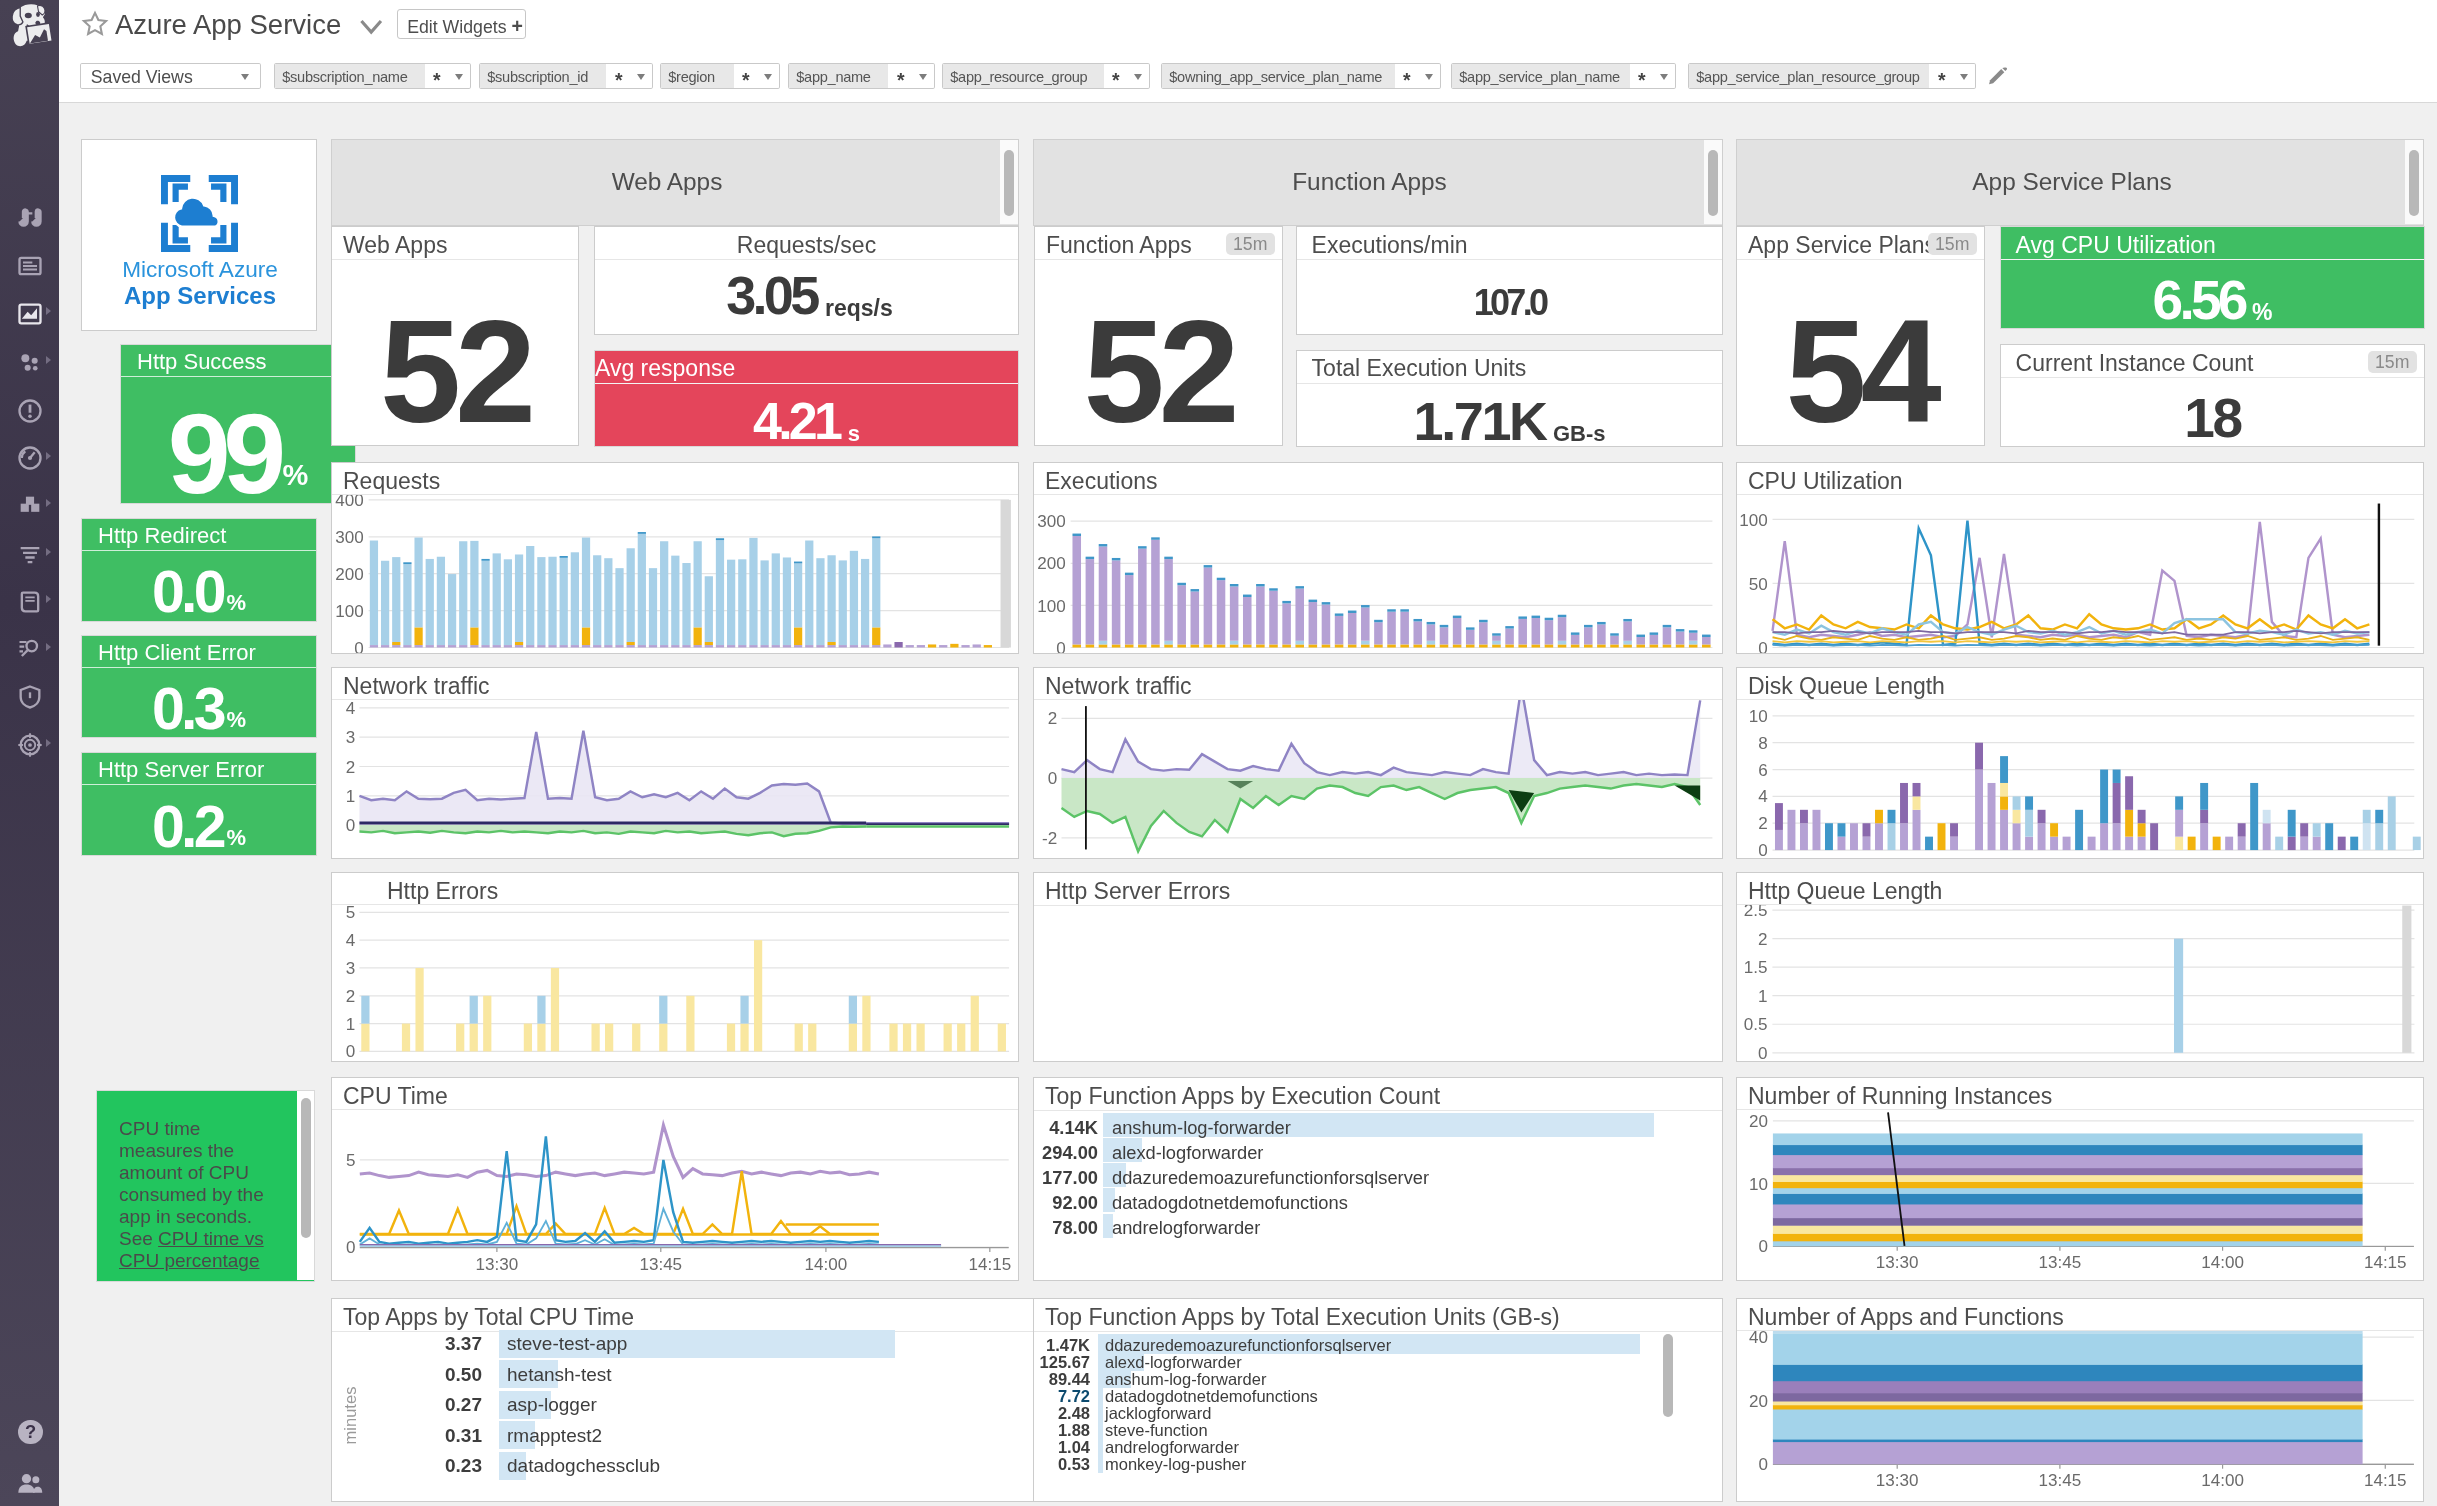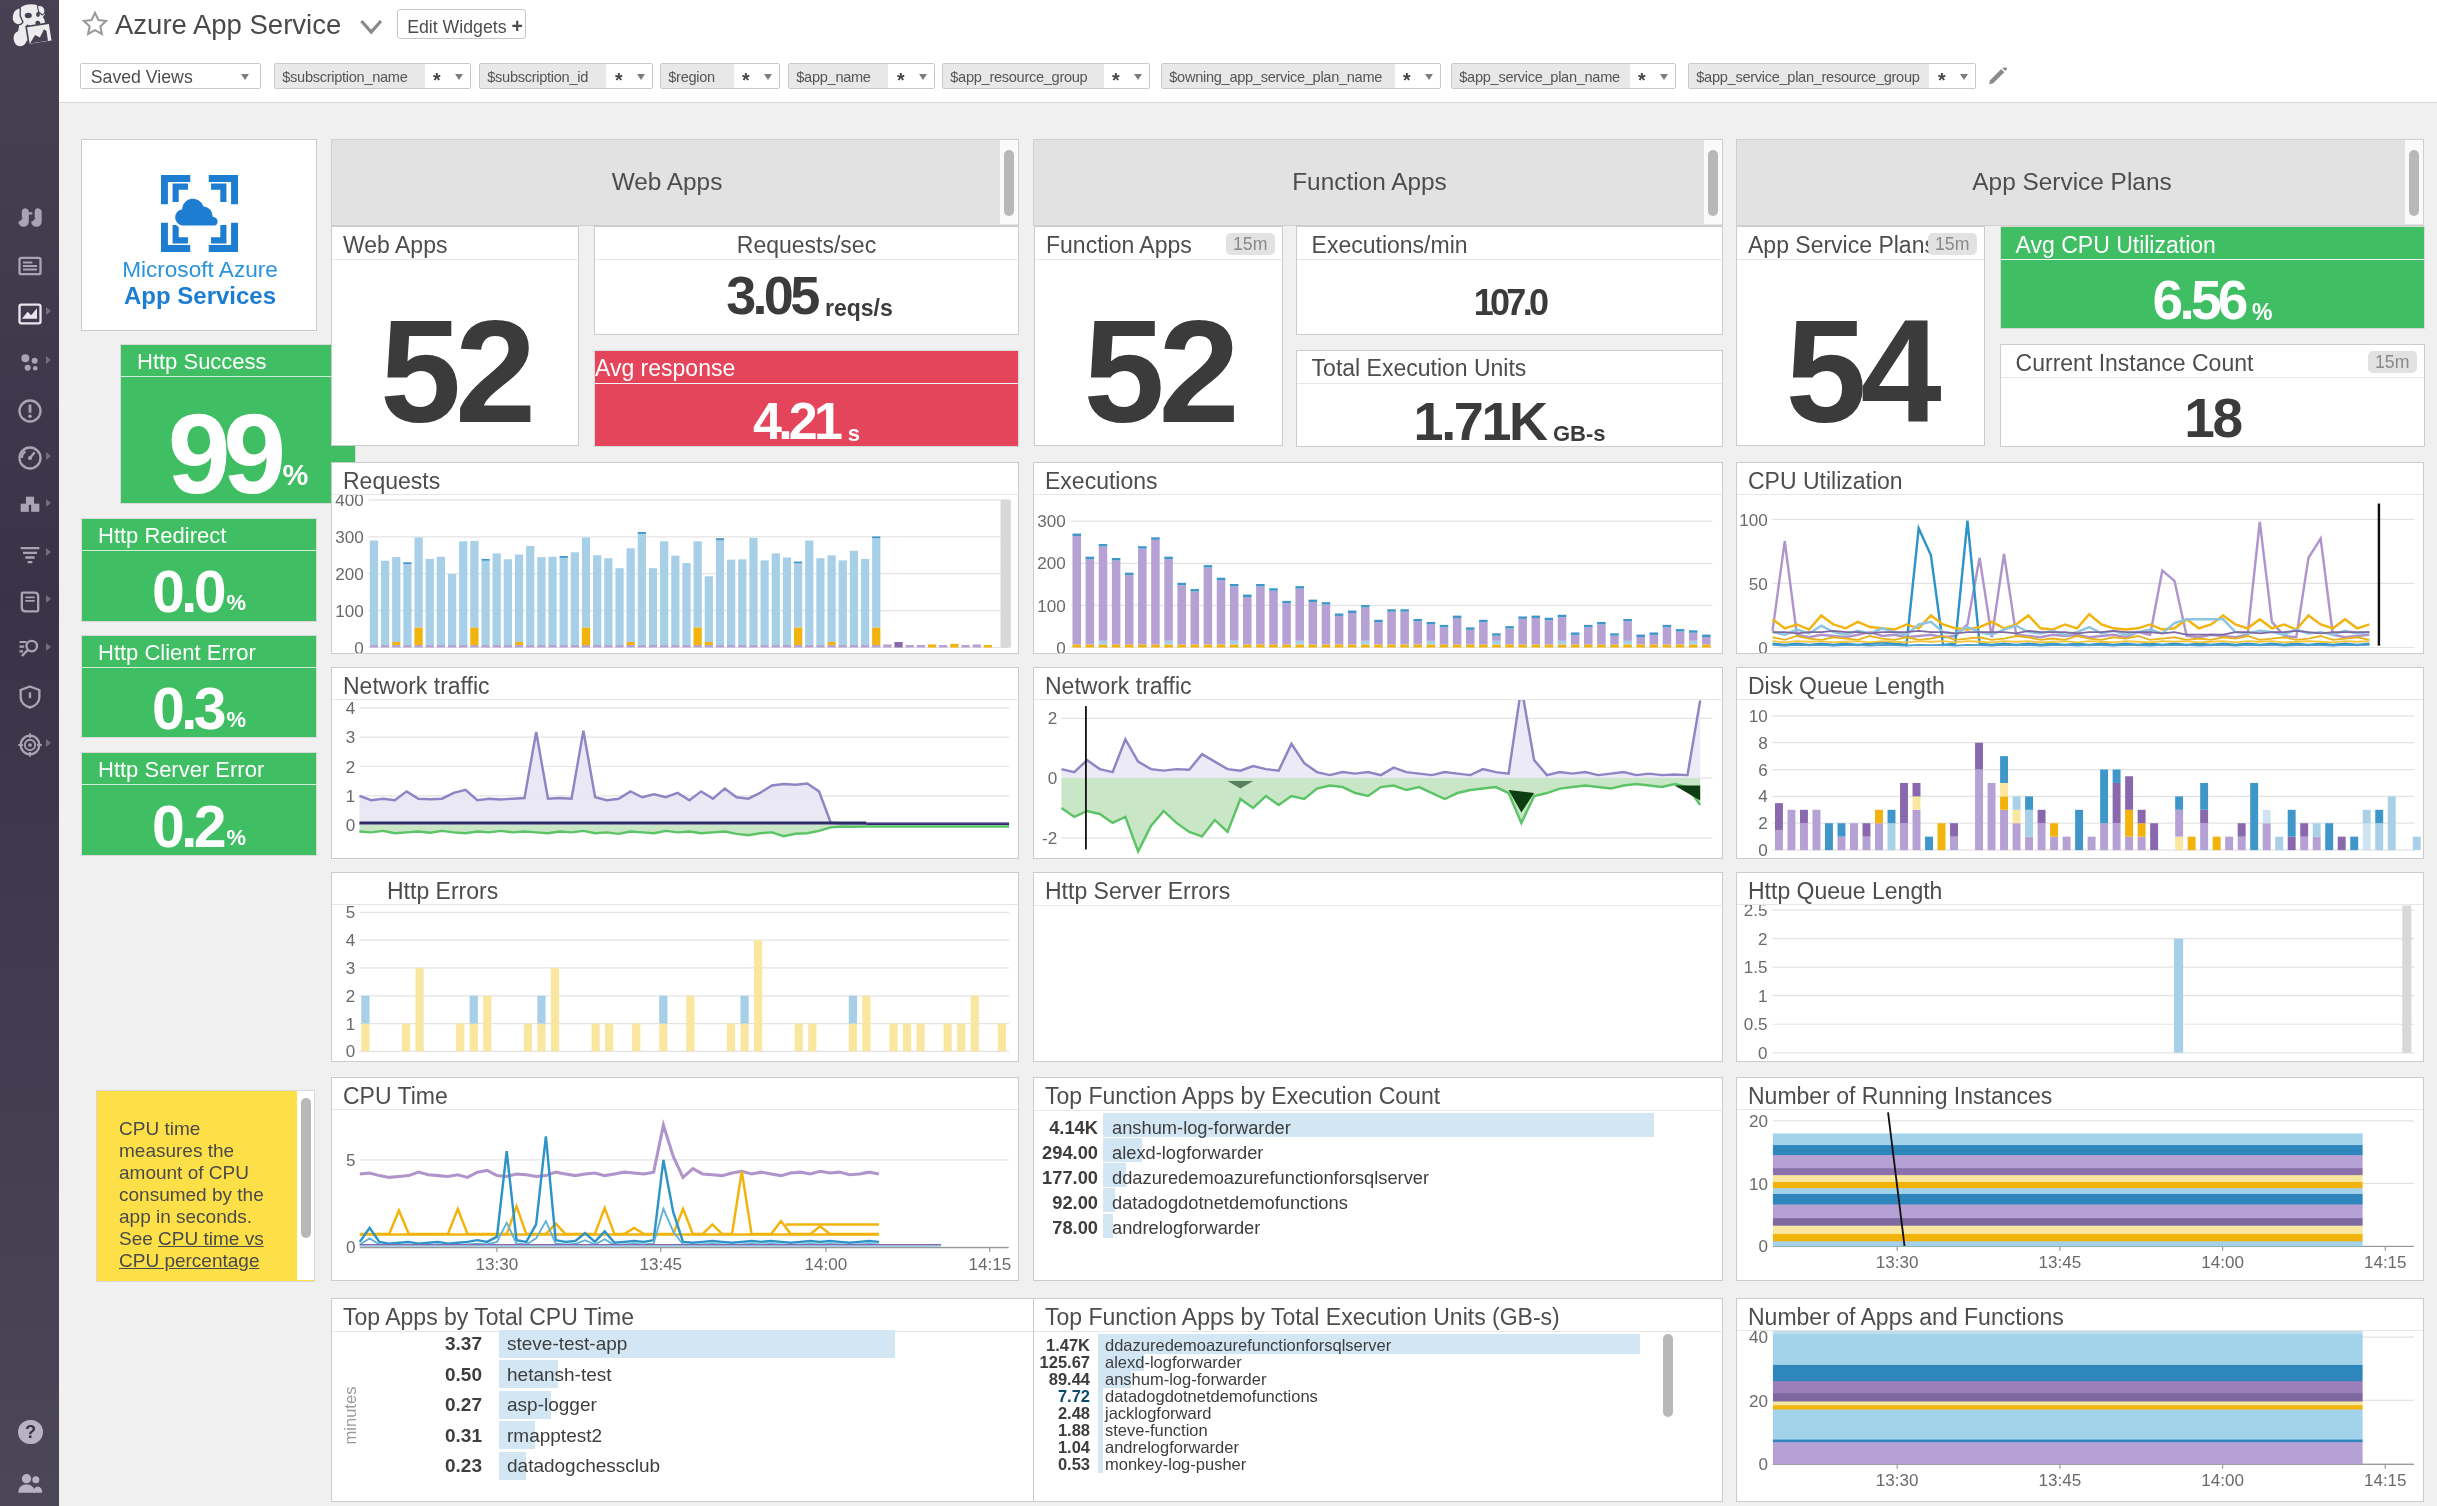--- a/index.html
+++ b/index.html
@@ -210,21 +210,21 @@
     </div>
   </div>
 <div style="position:absolute;left:81px;top:752px;width:236px;height:104px;background:#3fbe63;border:1.2px solid #d9d9d9;box-sizing:border-box;">
     <div style="position:absolute;left:16px;top:3.7px;font-size:22px;color:#fff;font-weight:400;white-space:nowrap;">Http Server Error</div>
     <div style="position:absolute;left:0;top:31px;width:100%;border-top:1.2px solid #ffffff;opacity:0.75;"></div>
     <div style="position:absolute;left:0;top:31px;width:100%;height:71px;display:flex;align-items:center;justify-content:center;color:#fff;padding-top:14.6px;box-sizing:border-box;">
       <span style="font-size:59px;font-weight:700;letter-spacing:-3.7px;">0.2</span>
       <span style="font-size:22px;font-weight:700;margin-top:22px;margin-left:3.7px;">%</span>
     </div>
   </div>
-<div style="position:absolute;left:96px;top:1090px;width:219px;height:192px;background:#fde047;border:1.2px solid #d9d9d9;box-sizing:border-box;overflow:hidden;">
+<div style="position:absolute;left:96px;top:1090px;width:219px;height:192px;background:#22c55e;border:1.2px solid #d9d9d9;box-sizing:border-box;overflow:hidden;">
     <div style="position:absolute;left:22px;top:27px;width:160px;font-size:19px;line-height:22px;color:#4a4a4a;">CPU time measures the amount of CPU consumed by the app in seconds. See <span style="text-decoration:underline;">CPU time vs CPU percentage</span></div>
     <div style="position:absolute;right:0;top:0;width:17px;height:189px;background:#ffffff;"></div>
     <div style="position:absolute;right:3.1px;top:7.3px;width:10.4px;height:140px;background:#b8b8b8;border-radius:5.5px;"></div>
   </div>
 <div style="position:absolute;left:331px;top:226px;width:248px;height:220px;background:#fff;border:1.2px solid #cccccc;box-sizing:border-box;">
     <div style="position:absolute;left:11px;top:4.9px;font-size:23px;color:#4d4d4d;font-weight:400;white-space:nowrap;">Web Apps</div>
     <div style="position:absolute;left:0;top:32px;width:100%;border-top:1.2px solid #e6e6e6;"></div>
     <div style="position:absolute;left:0;top:32px;width:100%;height:186px;display:flex;align-items:center;justify-content:center;font-size:146px;font-weight:700;color:#3b3b3b;letter-spacing:-6.1px;padding-top:39px;box-sizing:border-box;">52</div>
   </div>
 <div style="position:absolute;left:594px;top:226px;width:425px;height:109px;background:#fff;border:1.2px solid #cccccc;box-sizing:border-box;">

